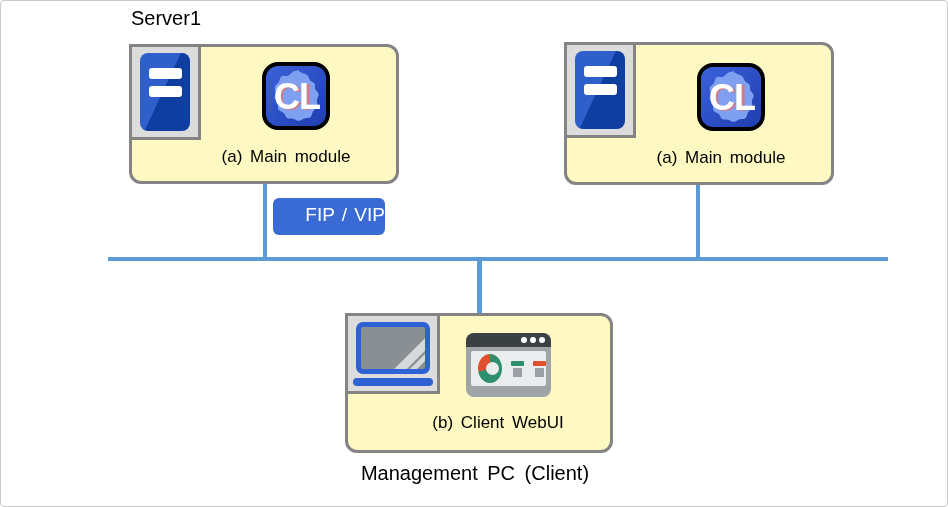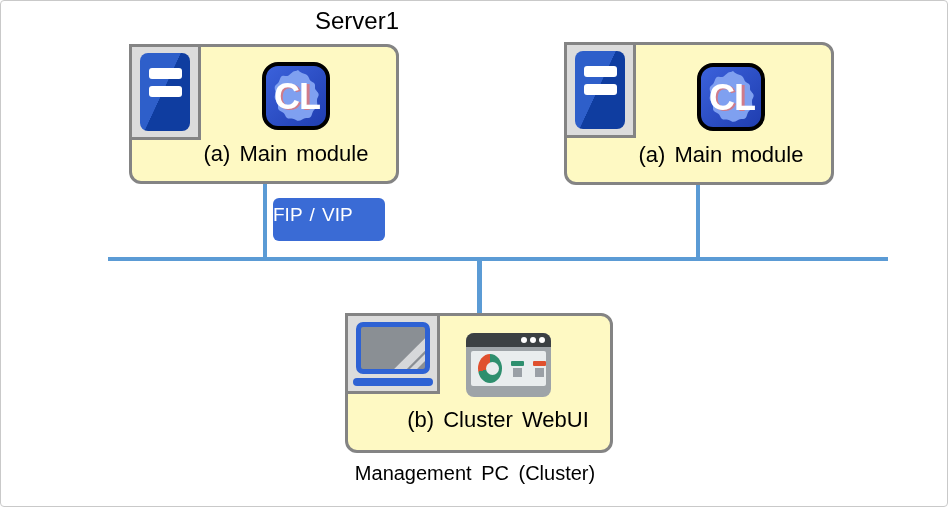--- a/index.html
+++ b/index.html
@@ -2,21 +2,21 @@
 <html><head>
 <meta charset="utf-8">
 <style>
   html,body{margin:0;padding:0;background:#ffffff;}
   .canvas{
     position:relative;width:946px;height:505px;background:#ffffff;
     border:1px solid #c9c9c9;border-radius:4px;overflow:hidden;
     font-family:"Liberation Sans", sans-serif;color:#111;
   }
   .node-title{
-    position:absolute;text-align:right;font-size:24px;color:#000;
+    position:absolute;text-align:left;font-size:20px;color:#000;
     word-spacing:3px;
   }
   .node-box{
     position:absolute;background:#fef9c3;border:3px solid #848484;border-radius:12px;
     box-sizing:border-box;
   }
   .plate{
     position:absolute;left:-3px;top:-3px;background:#dcdcdc;border:3px solid #848484;
     box-sizing:border-box;display:flex;flex-direction:column;align-items:center;justify-content:center;
   }
@@ -24,27 +24,27 @@
   .tower{
     width:50px;height:78px;border-radius:8px;
     background:linear-gradient(115deg,#2e5fca 47%,#0f3da0 47.5%);
     display:flex;flex-direction:column;align-items:center;gap:7px;padding-top:15px;
     box-sizing:border-box;
   }
   .tower .bar{width:33px;height:11px;background:#ffffff;border-radius:3px;}
   
   .node-label{
     position:absolute;bottom:14px;left:0;right:12px;text-align:center;
-    font-size:22px;color:#000;padding-left:56px;word-spacing:3px;
+    font-size:17px;color:#000;padding-left:56px;word-spacing:3px;
   }
   .cl-icon{position:absolute;left:130px;top:15px;width:68px;height:68px;}
   
   .badge{
-    position:absolute;left:272px;top:197px;width:112px;height:43px;border-radius:6px;
-    background:#3a6bd5;color:#fff;font-size:19px;text-align:left;line-height:33px;
+    position:absolute;left:272px;top:197px;width:112px;height:37px;border-radius:6px;
+    background:#3a6bd5;color:#fff;font-size:19px;text-align:right;line-height:33px;
     word-spacing:2px;
   }
   
   .line{position:absolute;background:#5b9bd5;}
   
   .laptop-screen{
     width:74px;height:52px;border:5px solid #2e62d4;border-radius:7px;background:#8a8f94;
     box-sizing:border-box;position:relative;overflow:hidden;
   }
   .laptop-screen .stripe{position:absolute;background:rgba(255,255,255,0.65);transform:rotate(45deg);}
@@ -161,18 +161,18 @@
         <div class="widget">
           <div class="wbar" style="background:#2e8f6e;"></div>
           <div class="wsq"></div>
         </div>
         <div class="widget">
           <div class="wbar" style="background:#e0502e;"></div>
           <div class="wsq"></div>
         </div>
       </div>
     </div>
-    <div class="node-label" style="padding-left:50px;bottom:17px;">(b) Cluster WebUI</div>
+    <div class="node-label" style="padding-left:50px;bottom:17px;">(b) Client WebUI</div>
   </div>
 
-  <div class="caption" style="left:314px;top:461px;width:320px;">Management PC (Cluster)</div>
+  <div class="caption" style="left:314px;top:461px;width:320px;">Management PC (Client)</div>
 
 </div>
 
 </body></html>

